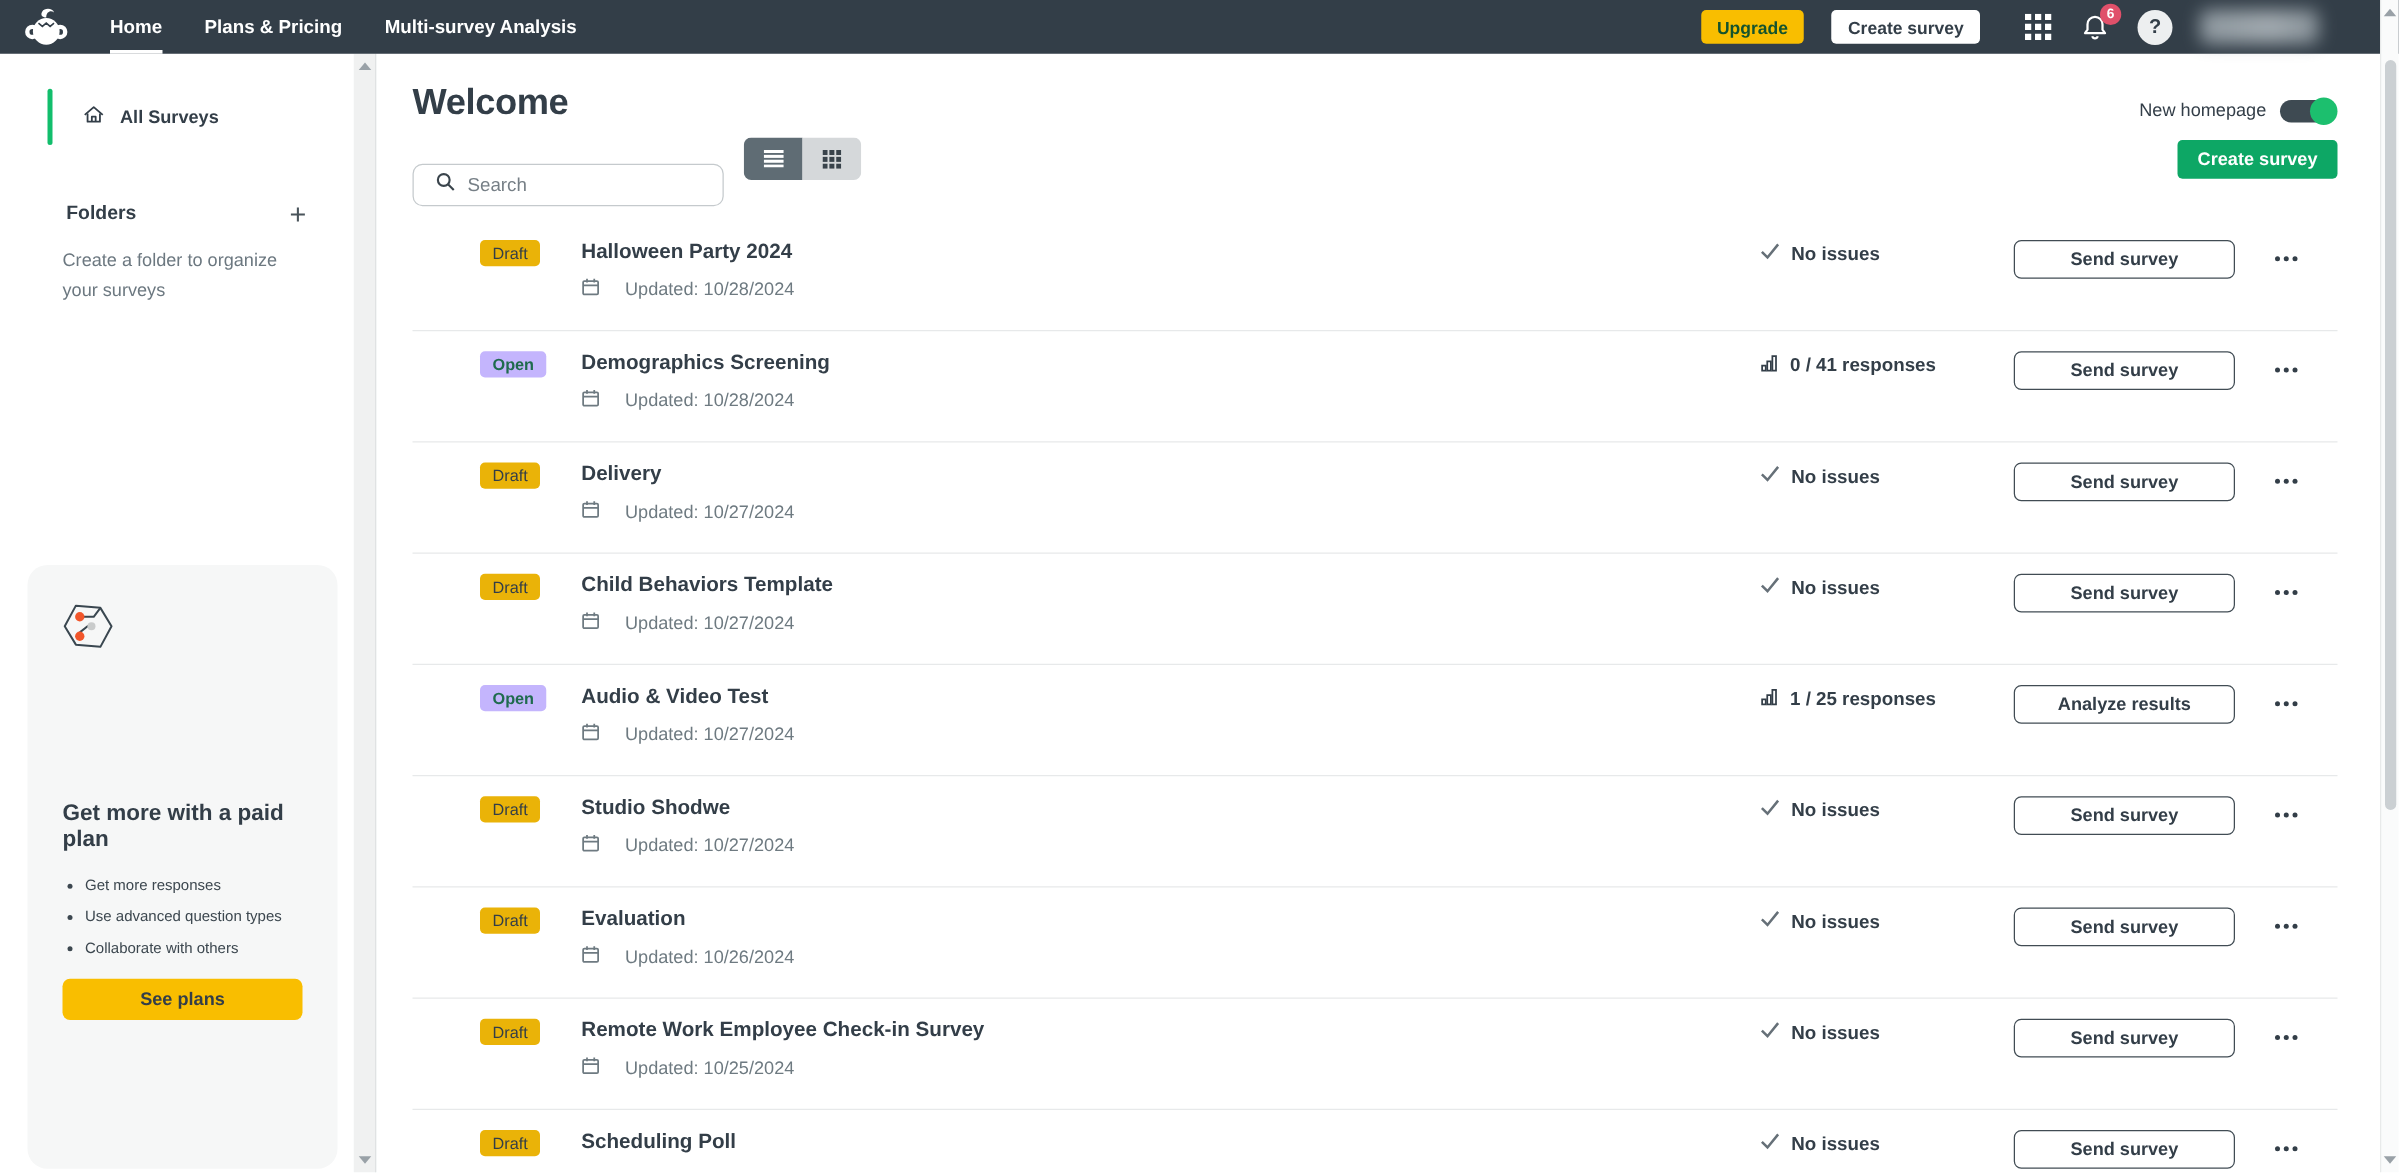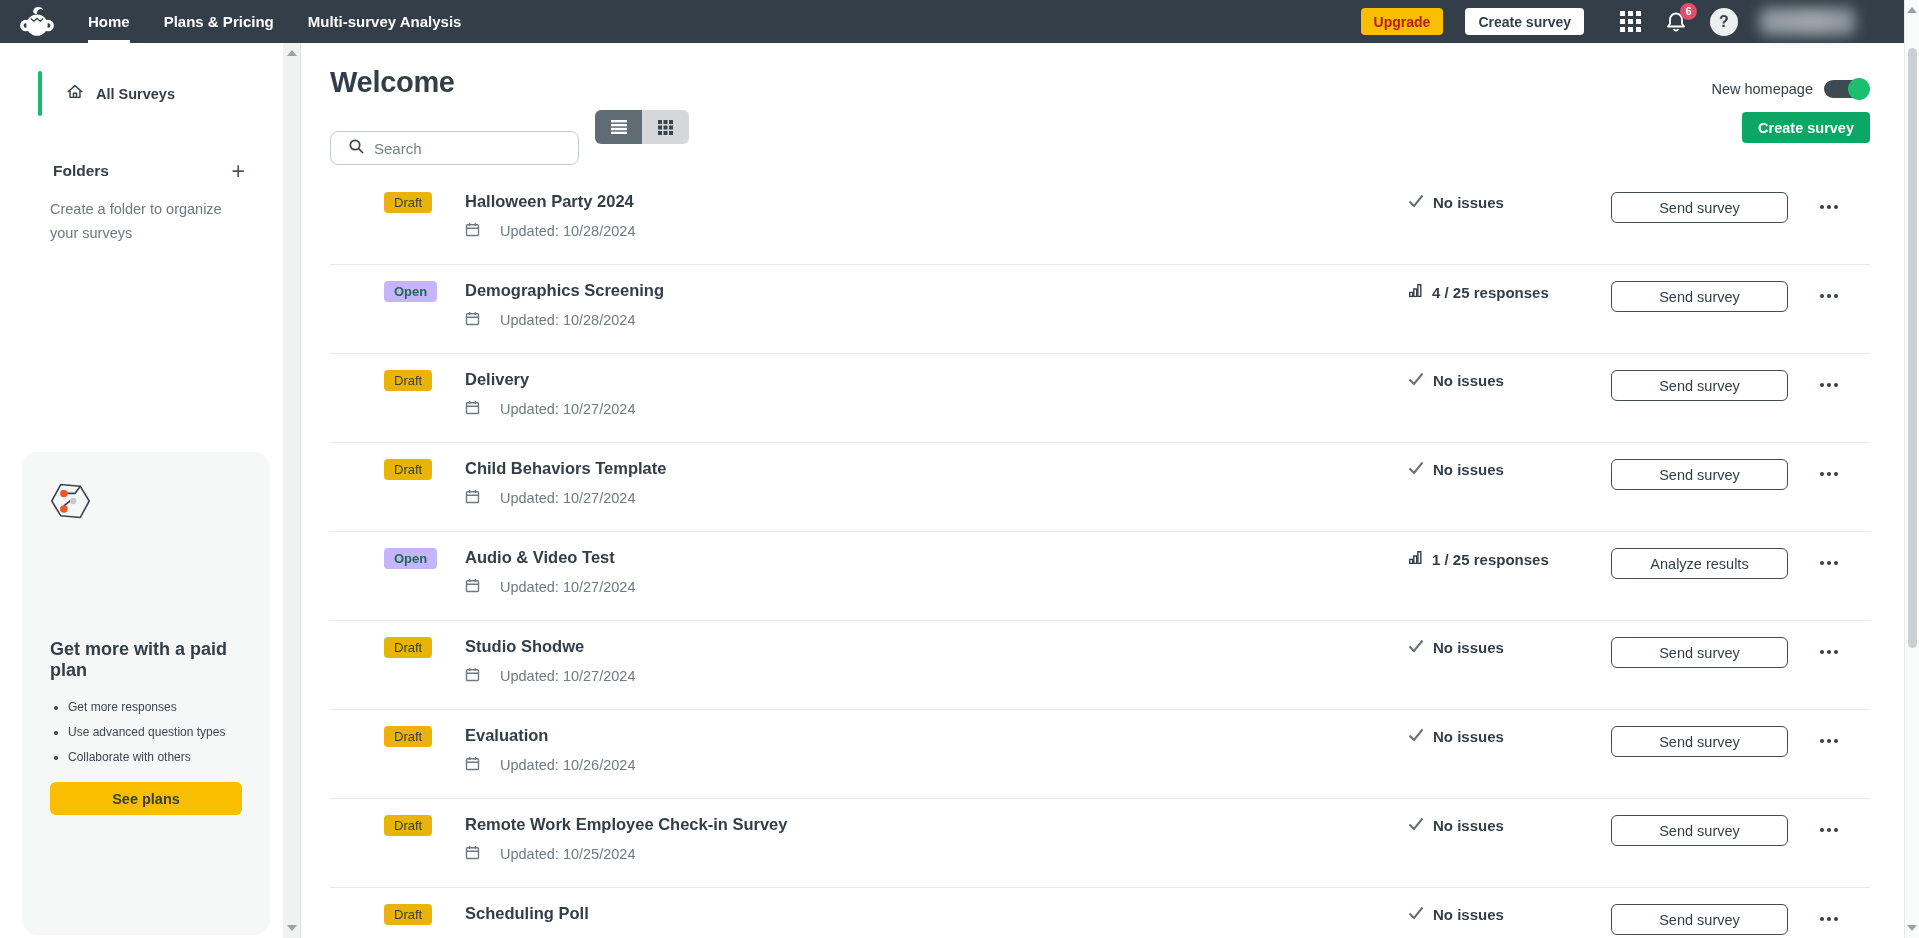--- a/index.html
+++ b/index.html
@@ -9,21 +9,21 @@
 
   
   .navbar { position:absolute; left:0; top:0; width:1919px; height:43px; background:#333E48;
     display:flex; align-items:center; padding:0 0 0 18px; z-index:5; }
   .logo { width:38px; height:34px; margin-right:32px; display:flex; align-items:center; justify-content:center; }
   .nav-links { display:flex; align-items:stretch; height:43px; }
   .nav-link { color:#fff; font-size:15px; font-weight:bold; text-decoration:none;
     display:flex; align-items:center; margin-right:34px; height:43px; border-bottom:3px solid transparent; padding-top:3px; }
   .nav-link.active { border-bottom-color:#fff; }
   .nav-right { margin-left:auto; display:flex; align-items:center; gap:22px; padding-right:64px; }
-  .btn-upgrade { background:#F9BE00; color:#b91c1c; border:none; border-radius:4px;
+  .btn-upgrade { background:#F9BE00; color:#14532d; border:none; border-radius:4px;
     font-weight:bold; font-size:14px; height:27px; padding:0 13px; cursor:pointer; font-family:inherit; }
   .btn-nav-create { background:#fff; color:#333E48; border:none; border-radius:4px;
     font-weight:bold; font-size:14px; height:27px; padding:0 13px; cursor:pointer; font-family:inherit; margin-right:14px; }
   .nav-iconbtn { background:none; border:none; cursor:pointer; position:relative; display:flex; align-items:center; }
   .nav-badge { position:absolute; top:-7px; right:-9px; background:#E0506A; color:#fff;
     min-width:17px; height:17px; border-radius:9px; font-size:11px; font-weight:bold;
     display:flex; align-items:center; justify-content:center; padding:0 4px; }
   .help-circle { width:28px; height:28px; border-radius:50%; background:#EDEFF0; color:#333E48;
     font-weight:bold; font-size:16px; display:flex; align-items:center; justify-content:center; }
   .account-blur { width:95px; height:27px; border-radius:6px;
@@ -79,21 +79,21 @@
   .badge-col { width:81px; flex:none; }
   .badge { display:inline-block; font-size:13px; padding:3px 10px; border-radius:4px; }
   .badge.draft { background:#eab308; color:#333E48; }
   .badge.open { background:#c4b5fd; color:#1F6B4E; font-weight:bold; }
   .title-col { width:943px; flex:none; }
   .survey-title { font-size:16.5px; font-weight:bold; color:#333E48; text-decoration:none; display:inline-block; cursor:pointer; }
   .updated { display:flex; align-items:center; gap:20px; margin-top:11px; color:#6E7A81; font-size:14.5px; }
   .status-col { width:203px; flex:none; display:flex; align-items:center; gap:9px; margin-top:2px; font-size:15px; font-weight:bold; }
   .action-col { width:177px; flex:none; }
   .action-btn { width:177px; height:31px; background:#fff; border:1.5px solid #414C54; border-radius:6px;
-    font-size:14.5px; font-weight:normal; color:#333E48; cursor:pointer; font-family:inherit; }
+    font-size:14.5px; font-weight:bold; color:#333E48; cursor:pointer; font-family:inherit; }
   .menu-col { width:82px; flex:none; display:flex; justify-content:center; }
   .menu-btn { background:none; border:none; cursor:pointer; display:flex; gap:3px; margin-top:9px; padding:4px; }
   .menu-btn i { width:4px; height:4px; border-radius:50%; background:#333E48; display:block; }
 </style>
 </head>
 <body>
 
 <div class="page">
 
   <header class="navbar">
@@ -295,21 +295,21 @@
     </div>
     <div class="status-col">
 
       <span class="icon-chart">
         <svg width="15" height="15" viewBox="0 0 15 15" fill="none" stroke="#333E48" stroke-width="1.4">
           <path d="M1.7 13.4 V9.4 h2.9 v4 z"></path>
                 <path d="M5.8 13.4 V6 h2.9 v7.4 z"></path>
                 <path d="M9.9 13.4 V1.8 h2.9 v11.6 z"></path>
         </svg>
       </span>
-      <span class="status-text">4 / 25 responses</span>
+      <span class="status-text">0 / 41 responses</span>
     </div>
     <div class="action-col">
       <button class="action-btn">Send survey</button>
     </div>
     <div class="menu-col">
       <button class="menu-btn">
               <i></i>
               <i></i>
               <i></i>
             </button>

